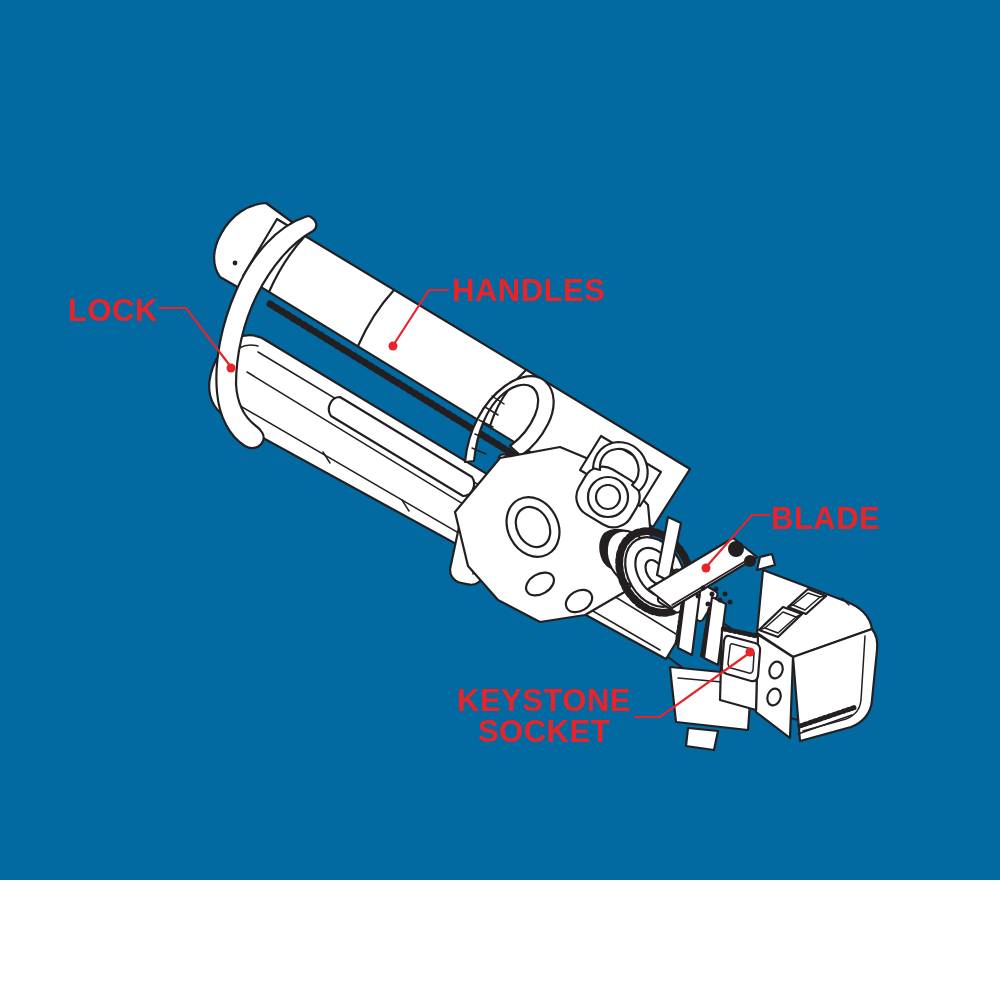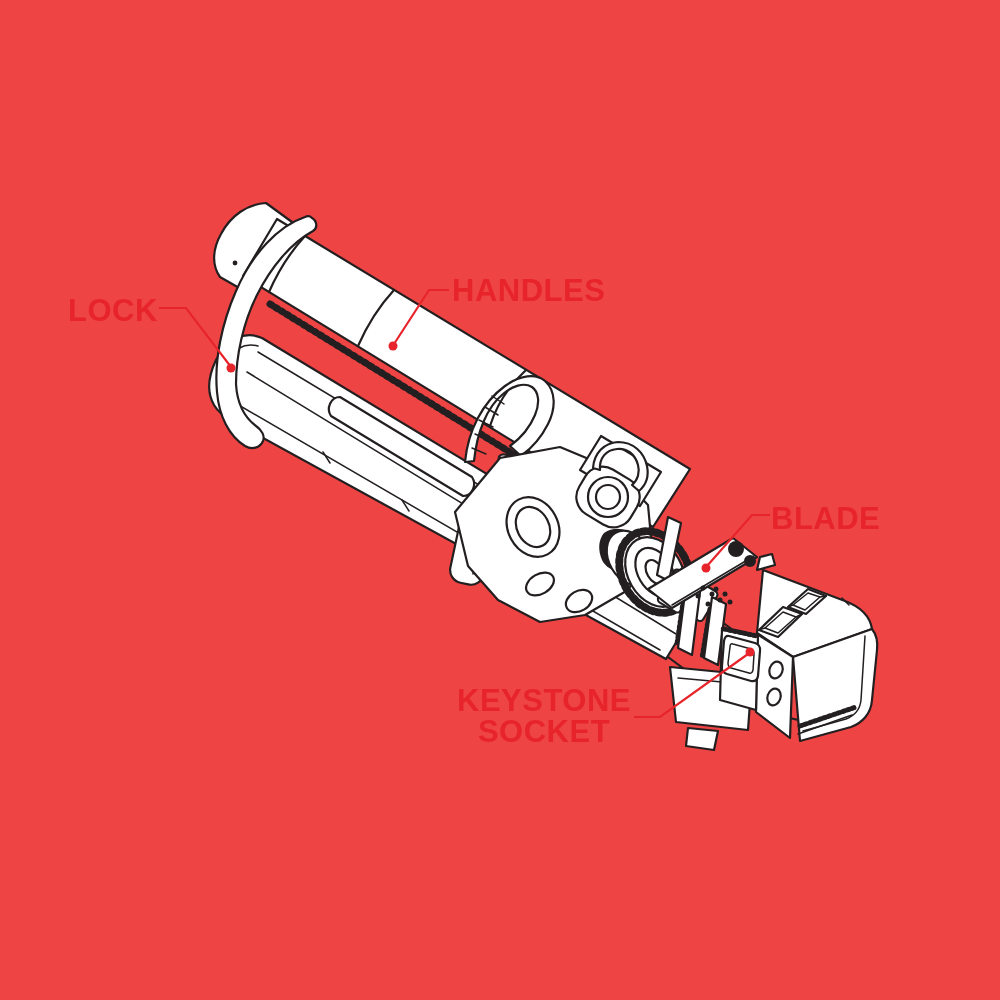--- a/index.html
+++ b/index.html
@@ -1,16 +1,16 @@
 <!DOCTYPE html>
 <html><head>
 <meta charset="utf-8">
 <style>
   html,body{margin:0;padding:0;background:#ffffff;}
-  .canvas{position:relative;width:1000px;height:1000px;background:#ef4444;overflow:hidden;
+  .canvas{position:relative;width:1000px;height:880px;background:#0369a1;overflow:hidden;
           font-family:"Liberation Sans",sans-serif;}
   svg{position:absolute;inset:0;}
   .f{fill:#ffffff}
   .k{fill:#231f20;stroke:none}
   .t{stroke-width:1.5}
   .h7{stroke-width:7;stroke-dasharray:2.5 4}
   .h5{stroke-width:5;stroke-dasharray:2 3}
   .teeth{stroke-width:8;stroke-dasharray:3 4}
   .lbl{font:700 31px "Liberation Sans",sans-serif;letter-spacing:.5px;stroke:none}
   .leader{fill:none;stroke-width:2.2}

